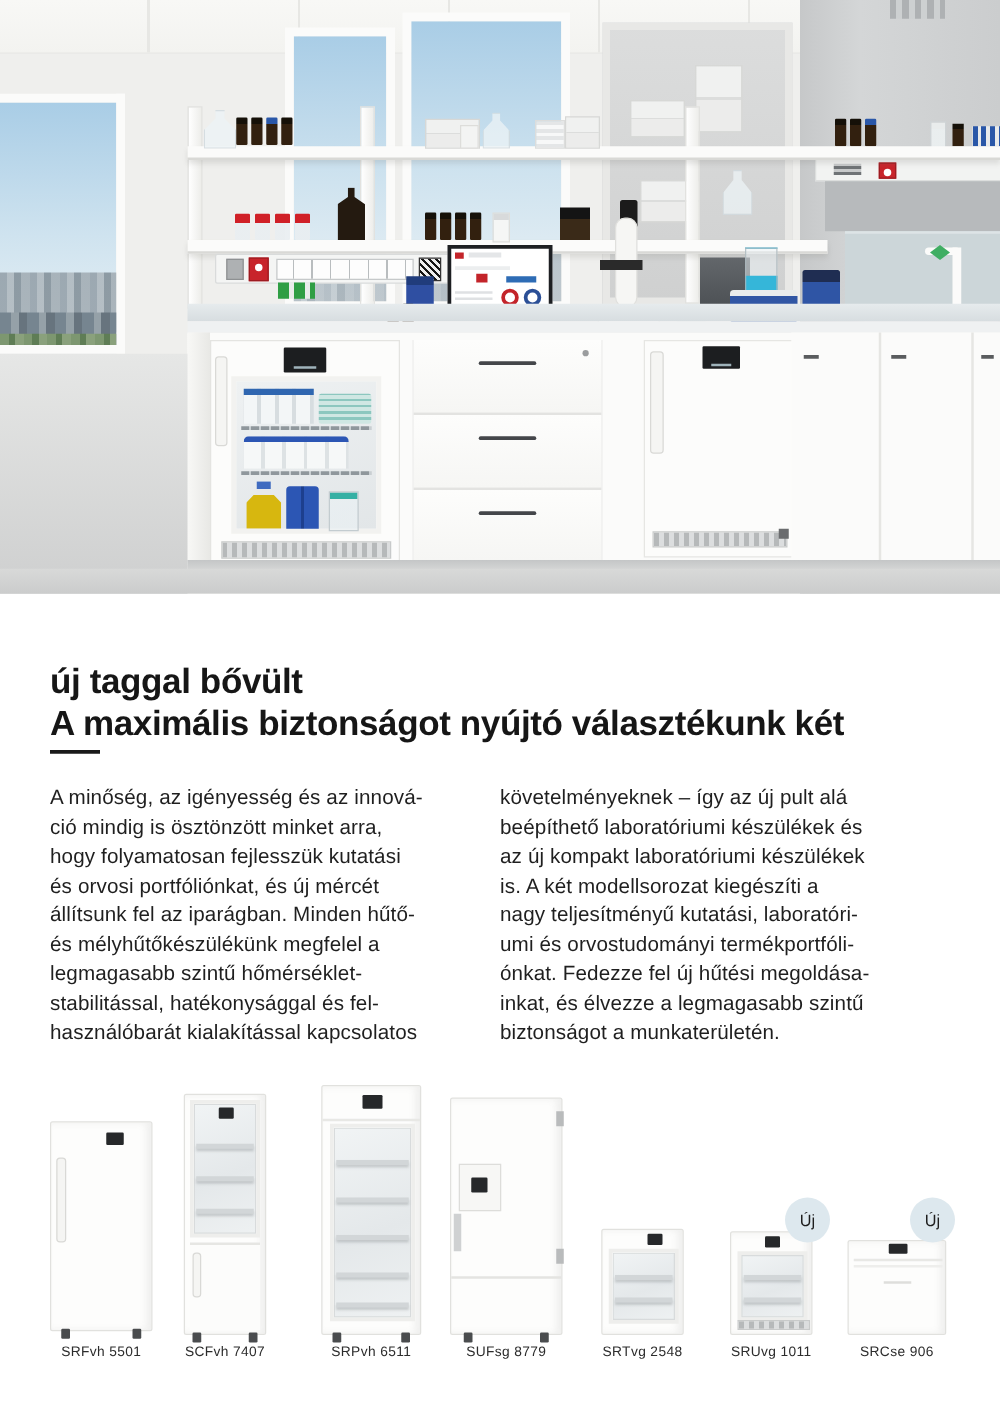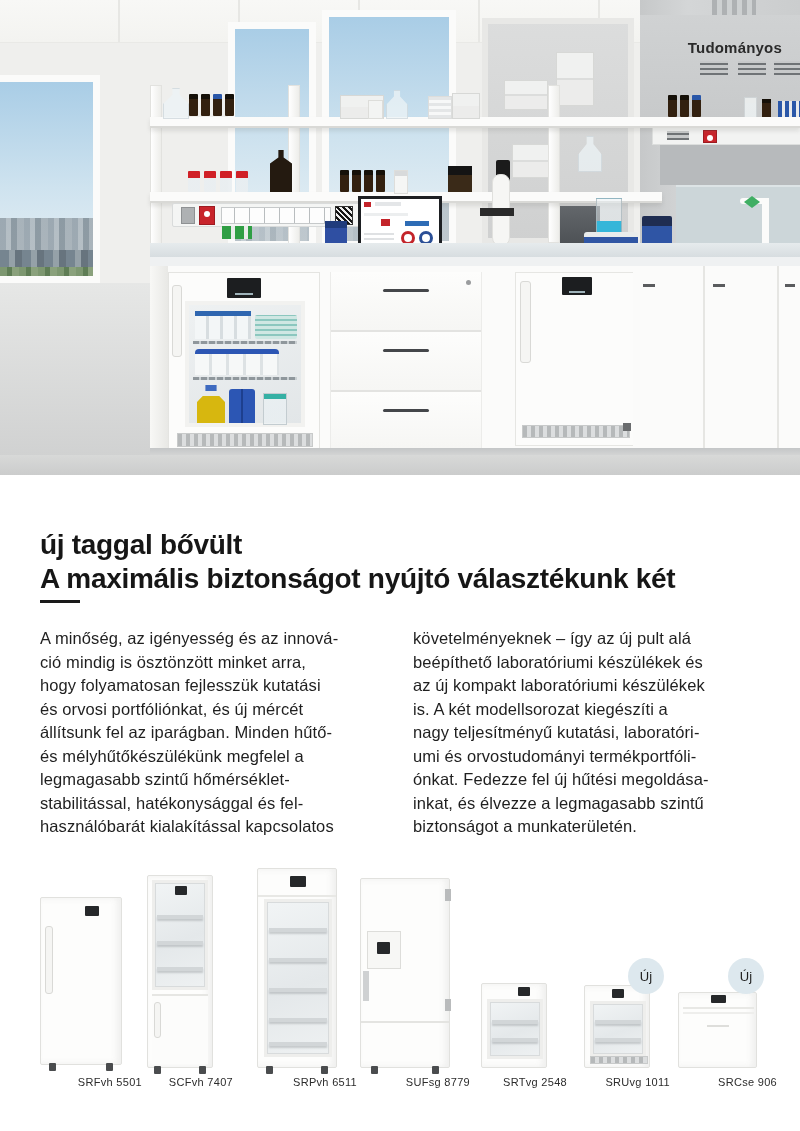--- a/index.html
+++ b/index.html
@@ -48,21 +48,21 @@
   
   .products{position:absolute;left:30px;top:860px;width:740px;height:250px}
   .unit{position:absolute;box-sizing:border-box;background:#fdfdfc;border:1px solid #e1e1de;border-radius:2px;
         box-shadow:inset -4px 0 6px rgba(120,120,115,.10)}
   .pdisplay{position:absolute;background:#26282a;border-radius:1px}
   .phandle{position:absolute;background:#f5f5f3;border:1px solid #d9d9d6;border-radius:3px}
   .pglass{position:absolute;box-sizing:border-box;background:linear-gradient(160deg,#f1f4f5 0%,#e4e8ea 55%,#eef1f2 100%);
           border:3px solid #eeeeec;box-shadow:inset 0 0 0 1px #d8dbdc}
   .pshelf{position:absolute;left:4%;width:92%;height:4px;background:#d2d6d8;box-shadow:0 2px 2px rgba(130,135,138,.35)}
   .caster{position:absolute;bottom:-7px;width:7px;height:8px;background:#4a4c4e;border-radius:1px}
-  .plabel{position:absolute;top:216px;font-size:11px;color:#2c2c2c;text-align:right;letter-spacing:.3px}
+  .plabel{position:absolute;top:216px;font-size:11px;color:#2c2c2c;text-align:center;letter-spacing:.3px}
   .badge{position:absolute;width:36px;height:36px;border-radius:50%;background:#dde8ee;
          display:flex;align-items:center;justify-content:center;font-size:13px;color:#1e1e1e;z-index:5}
 </style>
 </head>
 <body>
 
 <div class="hero">
   <div class="abs ceiling"></div>
 
   <div class="abs window" style="left:0;top:75px;width:100px;height:208px;border-left:none">
@@ -79,26 +79,20 @@
 
   <div class="abs" style="left:482px;top:18px;width:152px;height:226px;background:linear-gradient(180deg,#dcdddd,#cfd0d0);box-shadow:inset 0 0 0 6px #e8e8e6">
     <div class="abs boxes" style="left:22px;top:62px;width:42px;height:28px"></div>
     <div class="abs boxes" style="left:74px;top:34px;width:36px;height:52px"></div>
     <div class="abs boxes" style="left:30px;top:126px;width:46px;height:32px"></div>
     <div class="abs flask" style="left:96px;top:118px;width:22px;height:34px"></div>
   </div>
 
   <div class="abs" style="left:640px;top:0;width:160px;height:475px;background:linear-gradient(90deg,#c6c8c9,#d4d6d7 30%,#cbcdce)">
     <div class="abs" style="left:72px;top:0;width:44px;height:15px;background:repeating-linear-gradient(90deg,#aeb1b3 0 5px,#cdd0d1 5px 10px)"></div>
-    <div class="abs" style="left:0;top:15px;width:160px;height:110px;background:linear-gradient(180deg,#d0d2d3,#c7c9ca)">
-      <div class="abs" style="right:18px;top:24px;font-size:15px;font-weight:700;color:#2a2a2a;letter-spacing:.2px">Tudományos</div>
-      <div class="abs vslots" style="left:60px;top:46px;width:28px;height:14px"></div>
-      <div class="abs vslots" style="left:98px;top:46px;width:28px;height:14px"></div>
-      <div class="abs vslots" style="left:134px;top:46px;width:26px;height:14px"></div>
-    </div>
     <div class="abs rowflex" style="left:28px;top:95px;height:22px">
       <div class="bottle-amber"></div>
       <div class="bottle-amber"></div>
       <div class="bottle-amber blue"></div>
       <div class="abs" style="left:76px;top:2px;width:11px;height:20px;background:linear-gradient(180deg,#e9ecec 0 5px,rgba(240,245,246,.8) 5px);border:1px solid #cfd4d6"></div>
       <div class="abs" style="left:94px;top:4px;width:9px;height:18px;background:linear-gradient(180deg,#151008 0 4px,#32200f 4px)"></div>
       <div class="abs" style="left:110px;top:6px;width:22px;height:16px;background:repeating-linear-gradient(90deg,#2a57a8 0 4px,#e8eaeb 4px 7px)"></div>
     </div>
     <div class="abs" style="left:12px;top:127px;width:148px;height:16px;background:#f2f3f2;border:1px solid #dcdedd">
       <div class="abs estop" style="left:50px;top:2px;width:12px;height:11px"></div>
@@ -251,21 +245,21 @@
 
 <div class="abs bodycol" style="left:40px;width:352px">A minőség, az igényesség és az innová-
 ció mindig is ösztönzött minket arra,
 hogy folyamatosan fejlesszük kutatási
 és orvosi portfóliónkat, és új mércét
 állítsunk fel az iparágban. Minden hűtő-
 és mélyhűtőkészülékünk megfelel a
 legmagasabb szintű hőmérséklet-
 stabilitással, hatékonysággal és fel-
 használóbarát kialakítással kapcsolatos</div>
-<div class="abs bodycol" style="left:413px;width:360px">követelményeknek – így az új pult alá
+<div class="abs bodycol" style="left:400px;width:360px">követelményeknek – így az új pult alá
 beépíthető laboratóriumi készülékek és
 az új kompakt laboratóriumi készülékek
 is. A két modellsorozat kiegészíti a
 nagy teljesítményű kutatási, laboratóri-
 umi és orvostudományi termékportfóli-
 ónkat. Fedezze fel új hűtési megoldása-
 inkat, és élvezze a legmagasabb szintű
 biztonságot a munkaterületén.</div>
 
 <div class="products">

